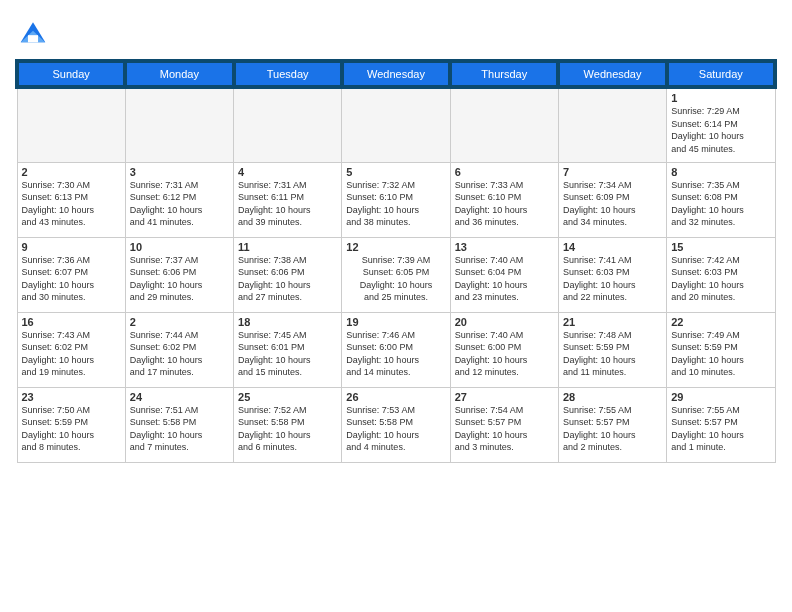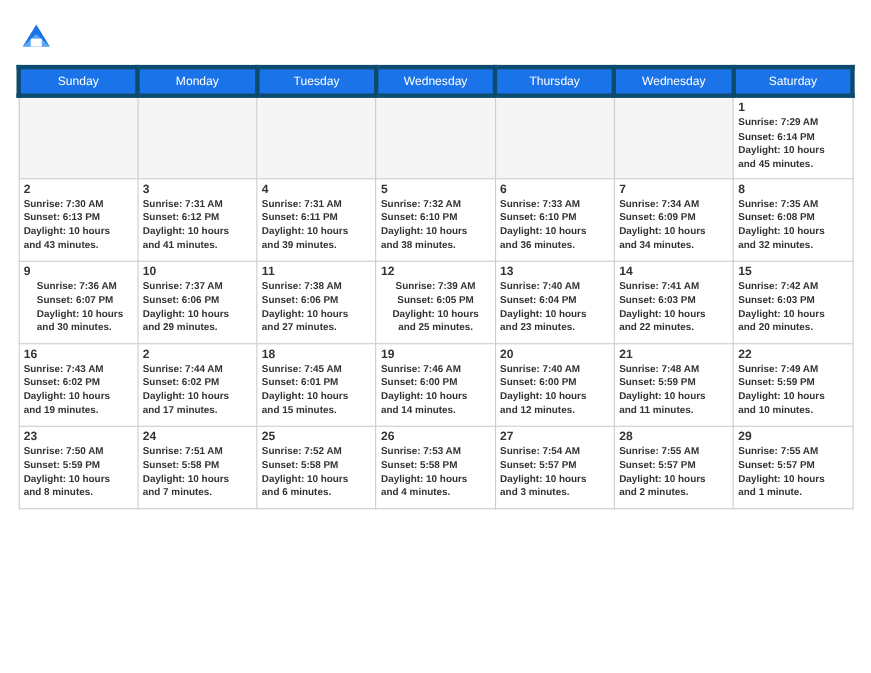--- a/index.html
+++ b/index.html
@@ -79,21 +79,20 @@
       font-size: 11px;
       font-weight: bold;
       color: #333;
       display: block;
       margin-bottom: 1px;
     }
     .day-info {
       font-size: 9px;
       color: #333;
       line-height: 1.4;
-      font-weight: bold;
     }
   </style>
 </head>
 <body>
 
 <div class="page">
   <div class="header">
     <div class="logo">
       <svg class="logo-icon" viewBox="0 0 50 50" width="42" height="42">
         <rect x="2" y="2" width="46" height="46" rx="4" fill="#fff"></rect>
@@ -187,21 +186,21 @@
             <span class="day-num">8</span>
             <div class="day-info" style="white-space: pre-line;">Sunrise: 7:35 AM
 Sunset: 6:08 PM
 Daylight: 10 hours
 and 32 minutes.</div>
           </td>
         </tr>
         <tr>
           <td>
             <span class="day-num">9</span>
-            <div class="day-info" style="white-space: pre-line; margin-left: 12px;">Sunrise: 7:36 AM
+            <div class="day-info" style="white-space: pre-line;">Sunrise: 7:36 AM
 Sunset: 6:07 PM
 Daylight: 10 hours
 and 30 minutes.</div>
           </td>
           <td>
             <span class="day-num">10</span>
             <div class="day-info" style="white-space: pre-line;">Sunrise: 7:37 AM
 Sunset: 6:06 PM
 Daylight: 10 hours
 and 29 minutes.</div>

